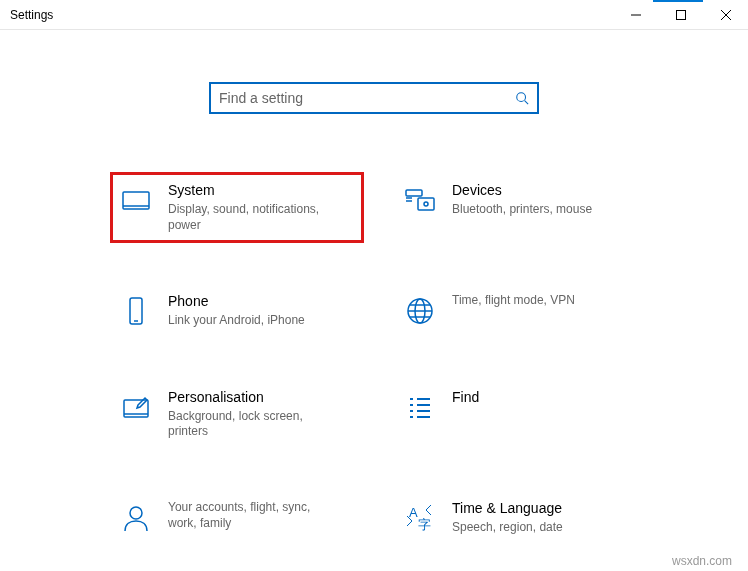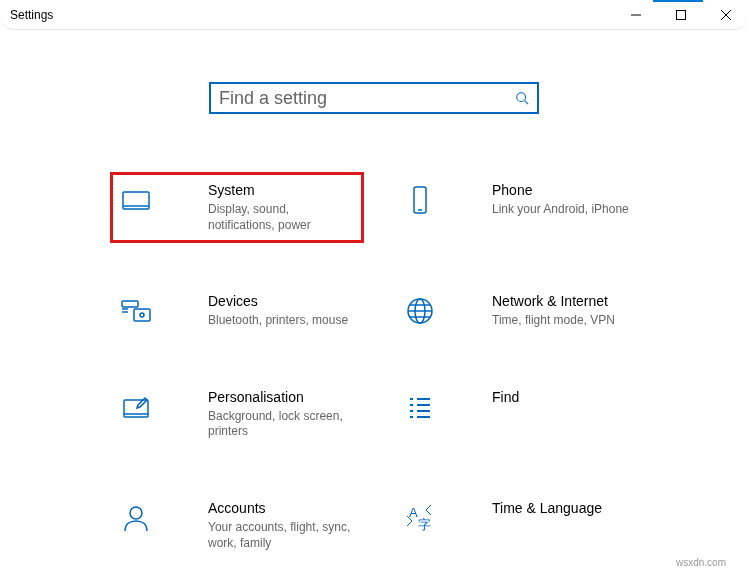--- a/index.html
+++ b/index.html
@@ -1,35 +1,35 @@
 <!DOCTYPE html>
 <html><head>
   <meta charset="utf-8">
   <style>
     * { margin: 0; padding: 0; box-sizing: border-box; font-family: "Segoe UI", Arial, sans-serif; }
     body { background: #fff; width: 748px; height: 571px; overflow: hidden; position: relative; }
-    .titlebar { height: 30px; display: flex; align-items: center; padding: 0 0 0 10px; border-bottom: 1px solid #e6e6e6; border-radius: 14px; }
+    .titlebar { height: 30px; display: flex; align-items: center; padding: 0 0 0 10px; border-bottom: 1px solid #e6e6e6; }
     .titlebar-title { font-size: 12px; color: #000; flex: 1; }
     .win-controls { display: flex; }
     .win-btn { width: 45px; height: 29px; display: flex; align-items: center; justify-content: center; cursor: pointer; }
     .accent-top { position: absolute; top: 0; right: 45px; width: 50px; height: 2px; background: #0078d4; }
     .content { padding: 52px 0 0 0; }
     .search-wrap { display: flex; justify-content: center; margin-bottom: 58px; }
     .search-box { width: 330px; height: 32px; border: 2px solid #0067c0; display: flex; align-items: center; padding: 0 8px; }
-    .search-input { flex: 1; border: none; outline: none; font-size: 18px; color: #1d4ed8; }
+    .search-input { flex: 1; border: none; outline: none; font-size: 14px; color: #1d4ed8; }
     .search-input::placeholder { color: #666; }
     .search-icon { color: #0067c0; }
     .grid { display: grid; grid-template-columns: 1fr 1fr; column-gap: 30px; row-gap: 40px; padding: 0 100px 0 110px; }
-    .tile { display: flex; align-items: flex-start; padding: 10px 10px 10px 10px; cursor: pointer; gap: 40px; }
+    .tile { display: flex; align-items: flex-start; padding: 10px 10px 10px 10px; cursor: pointer; }
     .tile.highlighted { outline: 3px solid #dc1818; outline-offset: -3px; }
     .tile-icon { width: 32px; height: 32px; color: #0067c0; flex-shrink: 0; margin-right: 16px; margin-top: 2px; }
     .tile-text { max-width: 170px; }
     .tile-title { font-size: 14px; color: #000; margin-bottom: 4px; }
     .tile-desc { font-size: 12px; color: #666; line-height: 1.3; }
-    .watermark { position: absolute; bottom: 3px; right: 22px; font-size: 10px; color: #999; font-family: Arial, sans-serif; }
+    .watermark { position: absolute; bottom: 3px; right: 16px; font-size: 12px; color: #999; font-family: Arial, sans-serif; }
     svg { display: block; }
   </style>
 </head>
 <body>
 
 <div class="accent-top"></div>
 
 <div class="titlebar">
   <span class="titlebar-title">Settings</span>
   <div class="win-controls">
@@ -75,58 +75,57 @@
       </span>
       <div class="tile-text">
         <div class="tile-title">System</div>
         <div class="tile-desc">Display, sound, notifications, power</div>
       </div>
     </div>
 
     <div class="tile">
       <span class="tile-icon">
         <svg width="32" height="32" viewBox="0 0 32 32" fill="none" stroke="currentColor" stroke-width="1.5">
-            <rect x="10" y="3" width="12" height="26" rx="2"></rect>
-            <line x1="14" y1="26" x2="18" y2="26"></line>
-          </svg>
-      </span>
-      <div class="tile-text">
-        <div class="tile-title">Phone</div>
-        <div class="tile-desc">Link your Android, iPhone</div>
-      </div>
-    </div>
-
-    <div class="tile">
-      <span class="tile-icon">
-        <svg width="32" height="32" viewBox="0 0 32 32" fill="none" stroke="currentColor" stroke-width="1.5">
             <rect x="2" y="6" width="16" height="6" rx="1"></rect>
             <rect x="14" y="14" width="16" height="12" rx="1"></rect>
             <circle cx="22" cy="20" r="2"></circle>
             <line x1="2" y1="14" x2="8" y2="14"></line>
             <line x1="2" y1="17" x2="8" y2="17"></line>
           </svg>
       </span>
       <div class="tile-text">
         <div class="tile-title">Devices</div>
         <div class="tile-desc">Bluetooth, printers, mouse</div>
       </div>
     </div>
 
     <div class="tile">
       <span class="tile-icon">
         <svg width="32" height="32" viewBox="0 0 32 32" fill="none" stroke="currentColor" stroke-width="1.5">
+            <rect x="10" y="3" width="12" height="26" rx="2"></rect>
+            <line x1="14" y1="26" x2="18" y2="26"></line>
+          </svg>
+      </span>
+      <div class="tile-text">
+        <div class="tile-title">Phone</div>
+        <div class="tile-desc">Link your Android, iPhone</div>
+      </div>
+    </div>
+
+    <div class="tile">
+      <span class="tile-icon">
+        <svg width="32" height="32" viewBox="0 0 32 32" fill="none" stroke="currentColor" stroke-width="1.5">
             <circle cx="16" cy="16" r="12"></circle>
             <ellipse cx="16" cy="16" rx="5" ry="12"></ellipse>
             <line x1="4" y1="16" x2="28" y2="16"></line>
             <line x1="6" y1="10" x2="26" y2="10"></line>
             <line x1="6" y1="22" x2="26" y2="22"></line>
           </svg>
       </span>
       <div class="tile-text">
-        <div class="tile-title">Network &amp; Internet</div>
         <div class="tile-desc">Time, flight mode, VPN</div>
       </div>
     </div>
 
     <div class="tile">
       <span class="tile-icon">
         <svg width="32" height="32" viewBox="0 0 32 32" fill="none" stroke="currentColor" stroke-width="1.5">
             <rect x="4" y="9" width="24" height="17" rx="1"></rect>
             <line x1="4" y1="23" x2="28" y2="23"></line>
             <path d="M18 14 L25 7 L27 9 L20 16 L17 17 Z"></path>
@@ -157,35 +156,35 @@
     </div>
 
     <div class="tile">
       <span class="tile-icon">
         <svg width="32" height="32" viewBox="0 0 32 32" fill="none" stroke="currentColor" stroke-width="1.5">
             <circle cx="16" cy="11" r="6"></circle>
             <path d="M5 29 C5 22 10 19 16 19 C22 19 27 22 27 29"></path>
           </svg>
       </span>
       <div class="tile-text">
-        <div class="tile-title">Accounts</div>
         <div class="tile-desc">Your accounts, flight, sync, work, family</div>
       </div>
     </div>
 
     <div class="tile">
       <span class="tile-icon">
         <svg width="32" height="32" viewBox="0 0 32 32" fill="none" stroke="currentColor" stroke-width="1.5">
             <text x="5" y="15" font-size="13" fill="currentColor" stroke="none" font-family="Segoe UI">A</text>
             <text x="14" y="27" font-size="13" fill="currentColor" stroke="none" font-family="Segoe UI">字</text>
             <path d="M8 19 L3 24 M8 19 L3 14" stroke-width="1"></path>
             <path d="M22 8 L27 13 M22 8 L27 3" stroke-width="1"></path>
           </svg>
       </span>
       <div class="tile-text">
         <div class="tile-title">Time &amp; Language</div>
+        <div class="tile-desc">Speech, region, date</div>
       </div>
     </div>
 
   </div>
 </div>
 
 <div class="watermark">wsxdn.com</div>
 
 </body></html>

